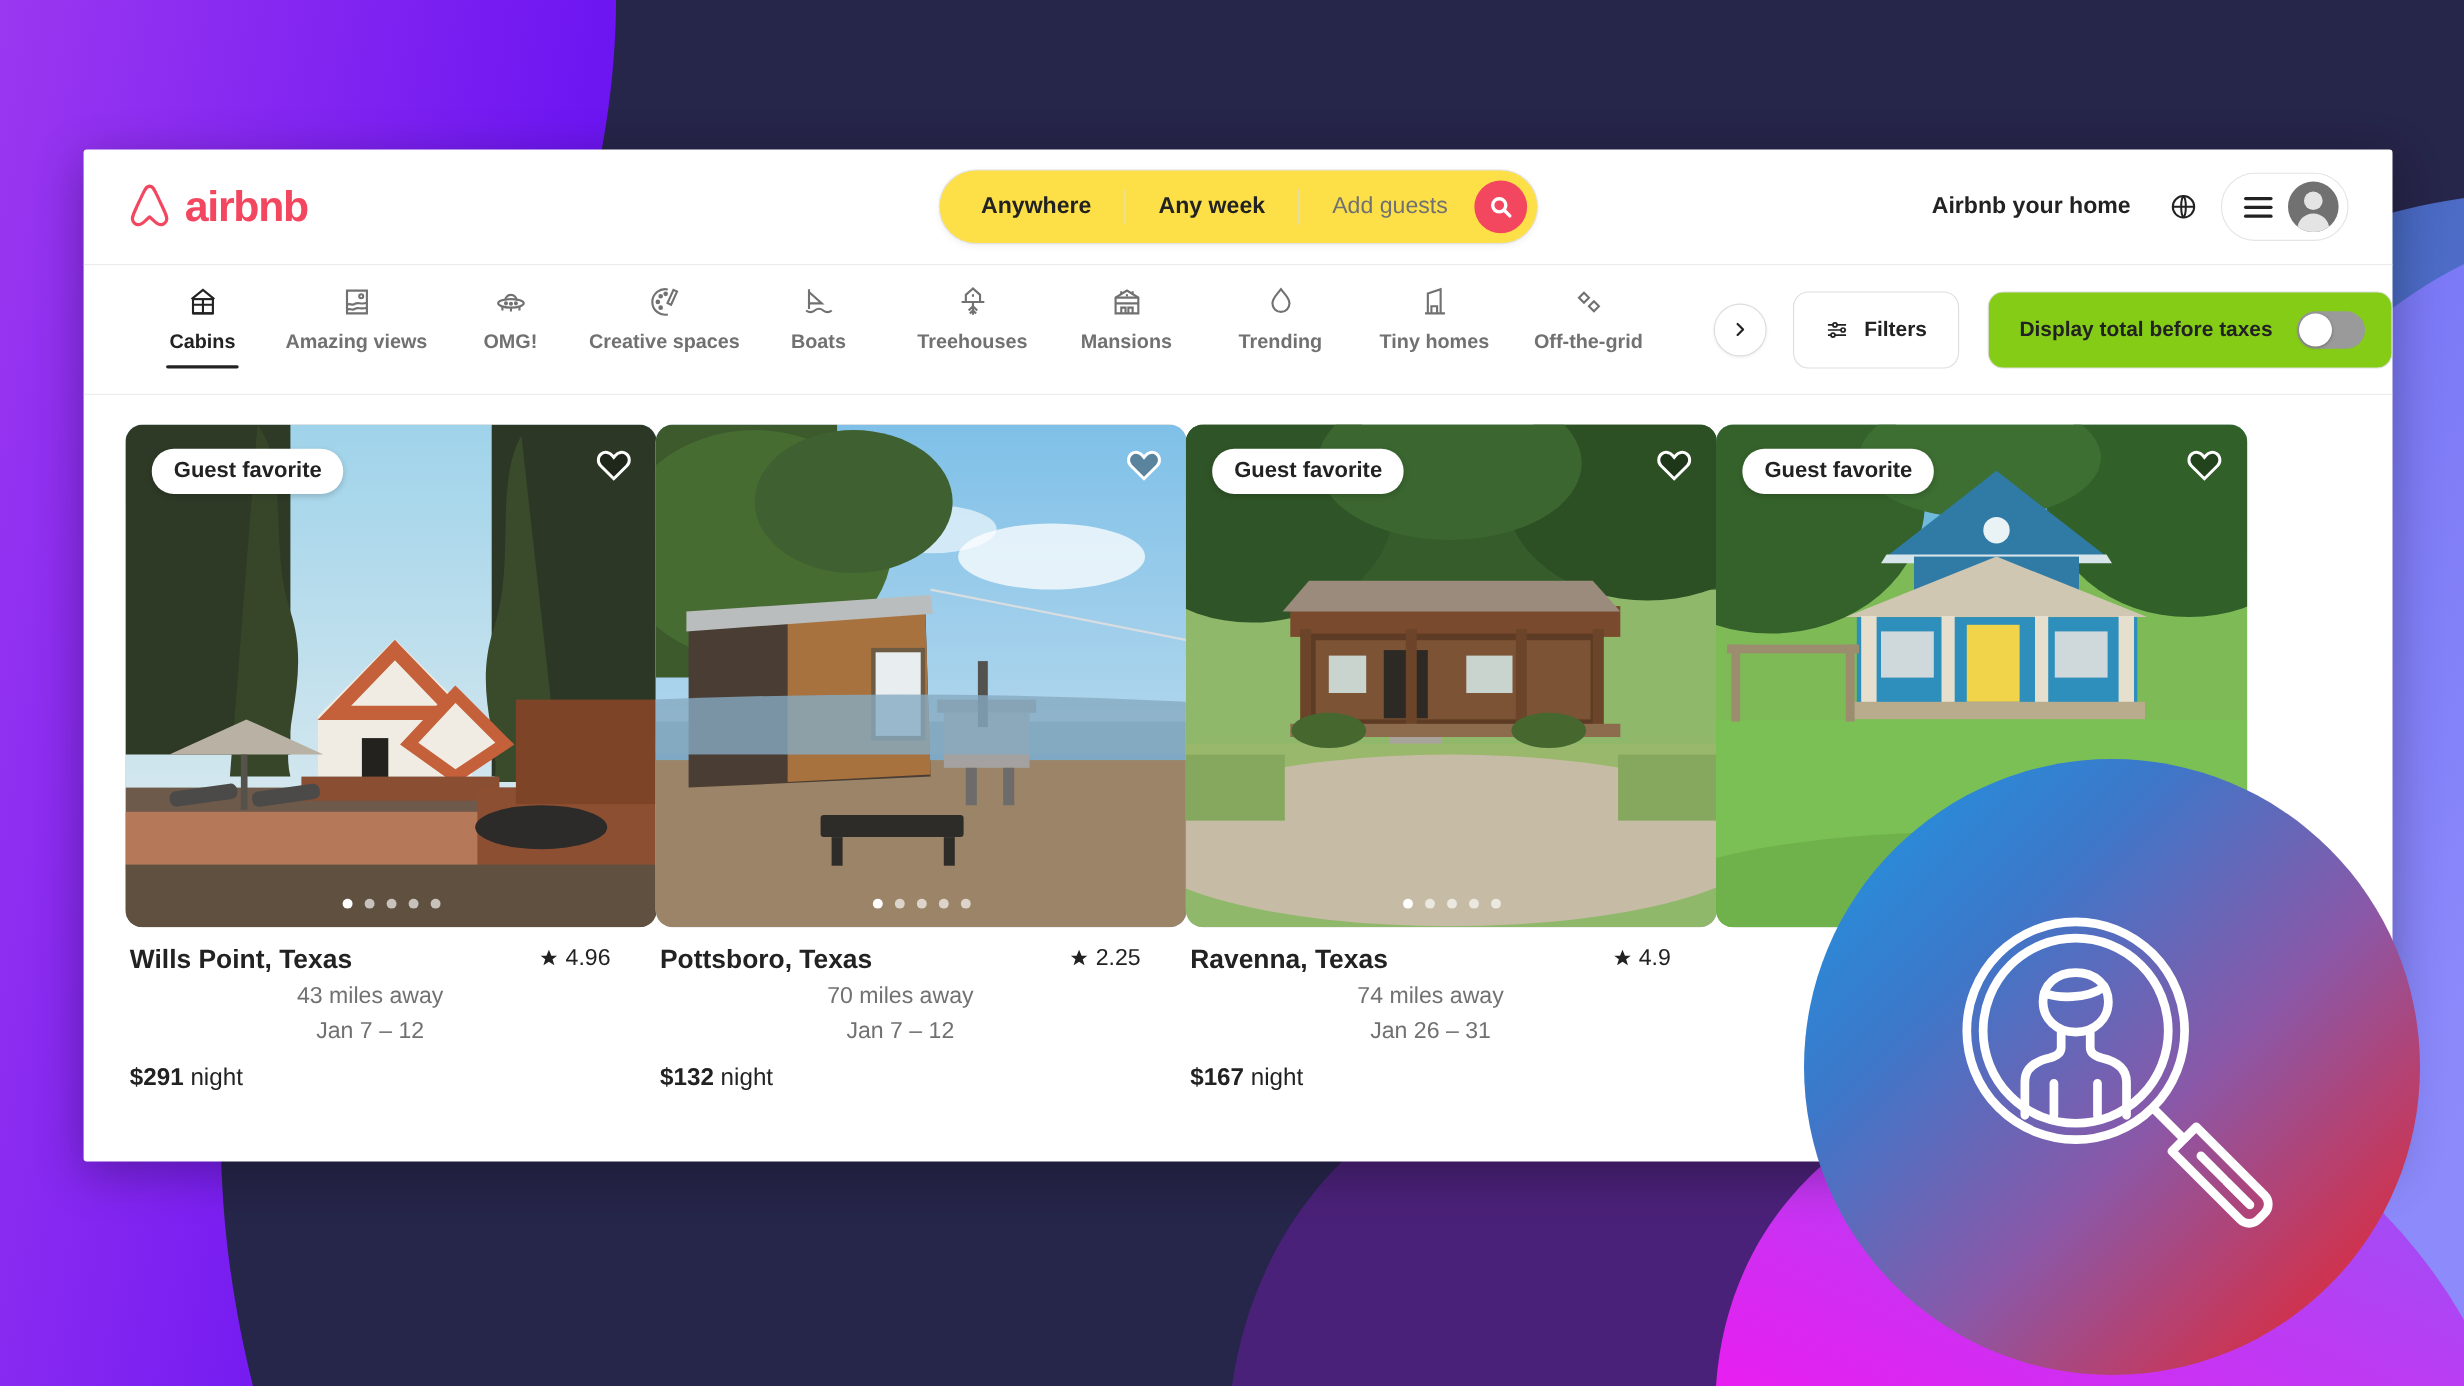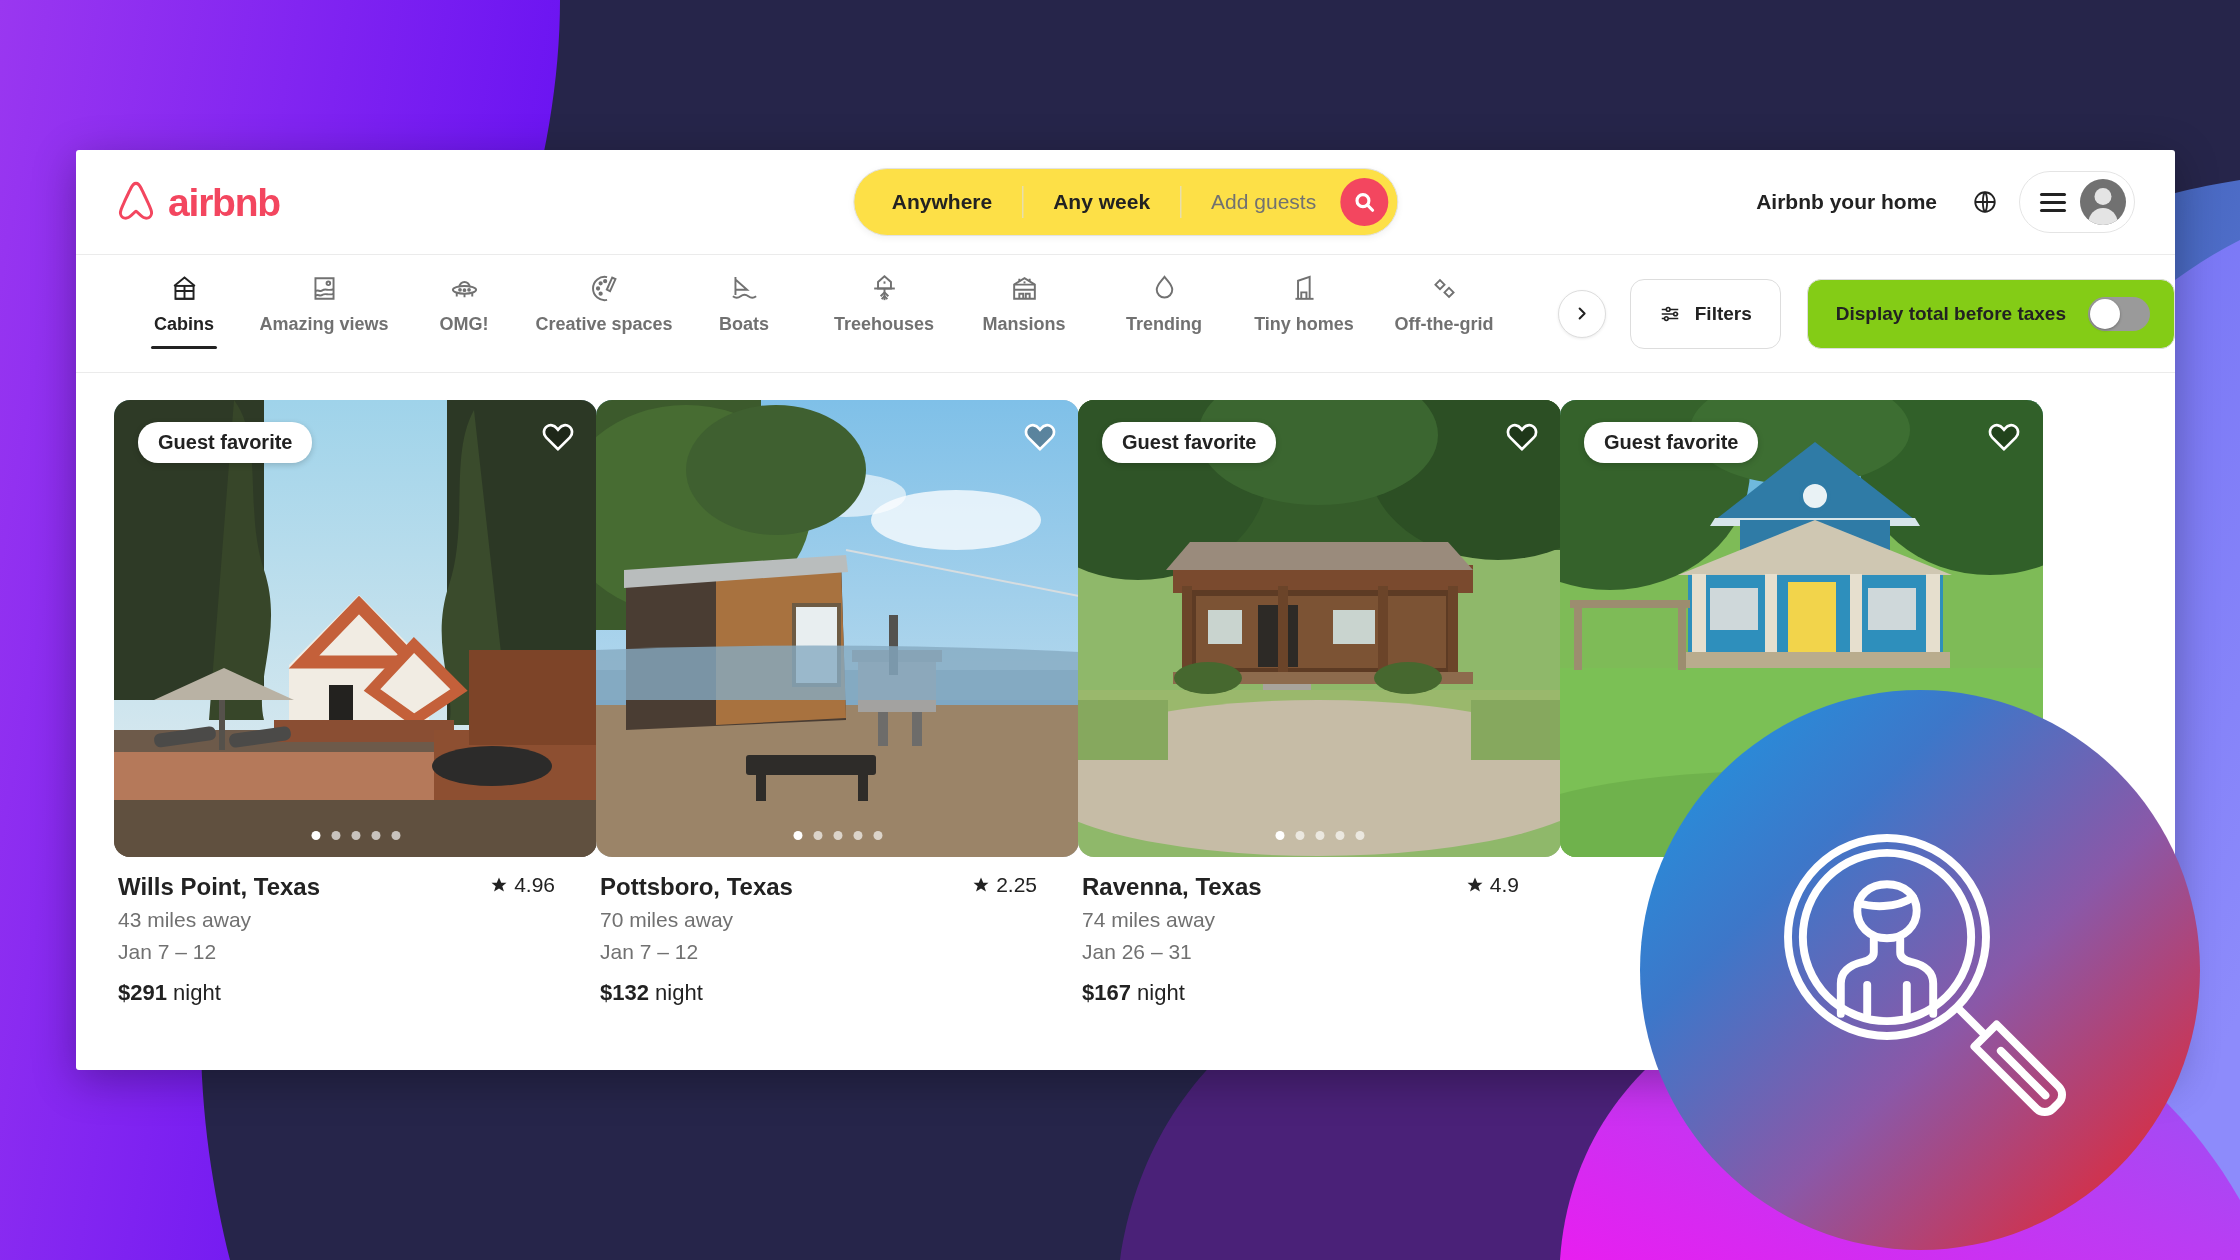--- a/index.html
+++ b/index.html
@@ -10,21 +10,21 @@
     position:relative;
   }
 
   
   #bg { position:absolute; inset:0; overflow:hidden; z-index:0; }
   #bg svg { position:absolute; inset:0; width:2240px; height:1260px; }
 
   
   .window {
     position:absolute;
-    left:76px; top:150px;
+    left:76px; top:136px;
     width:2099px; height:920px;
     background:#fff;
     border-radius:3px;
     box-shadow:0 10px 44px rgba(0,0,0,.30);
     overflow:hidden;
     z-index:2;
   }
 
   
   .header {
@@ -146,21 +146,21 @@
   }
   .heart { position:absolute; right:22px; top:20px; z-index:4; }
   .dots { position:absolute; left:50%; transform:translateX(-50%); bottom:17px; display:flex; gap:11px; z-index:4; }
   .dots i { width:9px; height:9px; border-radius:50%; background:rgba(255,255,255,.65); display:block; }
   .dots i.on { background:#fff; }
 
   .info { padding:16px 4px 0 4px; }
   .row1 { display:flex; align-items:flex-start; justify-content:space-between; }
   .title { font-size:24px; font-weight:700; color:#222; }
   .rating { font-size:21px; color:#222; display:flex; align-items:center; gap:6px; white-space:nowrap; }
-  .sub { font-size:21px; color:#717171; margin-top:7px; line-height:1.17; }
+  .sub { font-size:21px; color:#717171; margin-top:7px; line-height:1.17;text-align:center; }
   .price { font-size:22px; color:#222; margin-top:16px; }
   .price b { font-weight:700; }
   .price span { font-weight:400; }
 
   
   .magnifier {
     position:absolute;
     left:1640px; top:690px;
     width:560px; height:560px;
     border-radius:50%;

